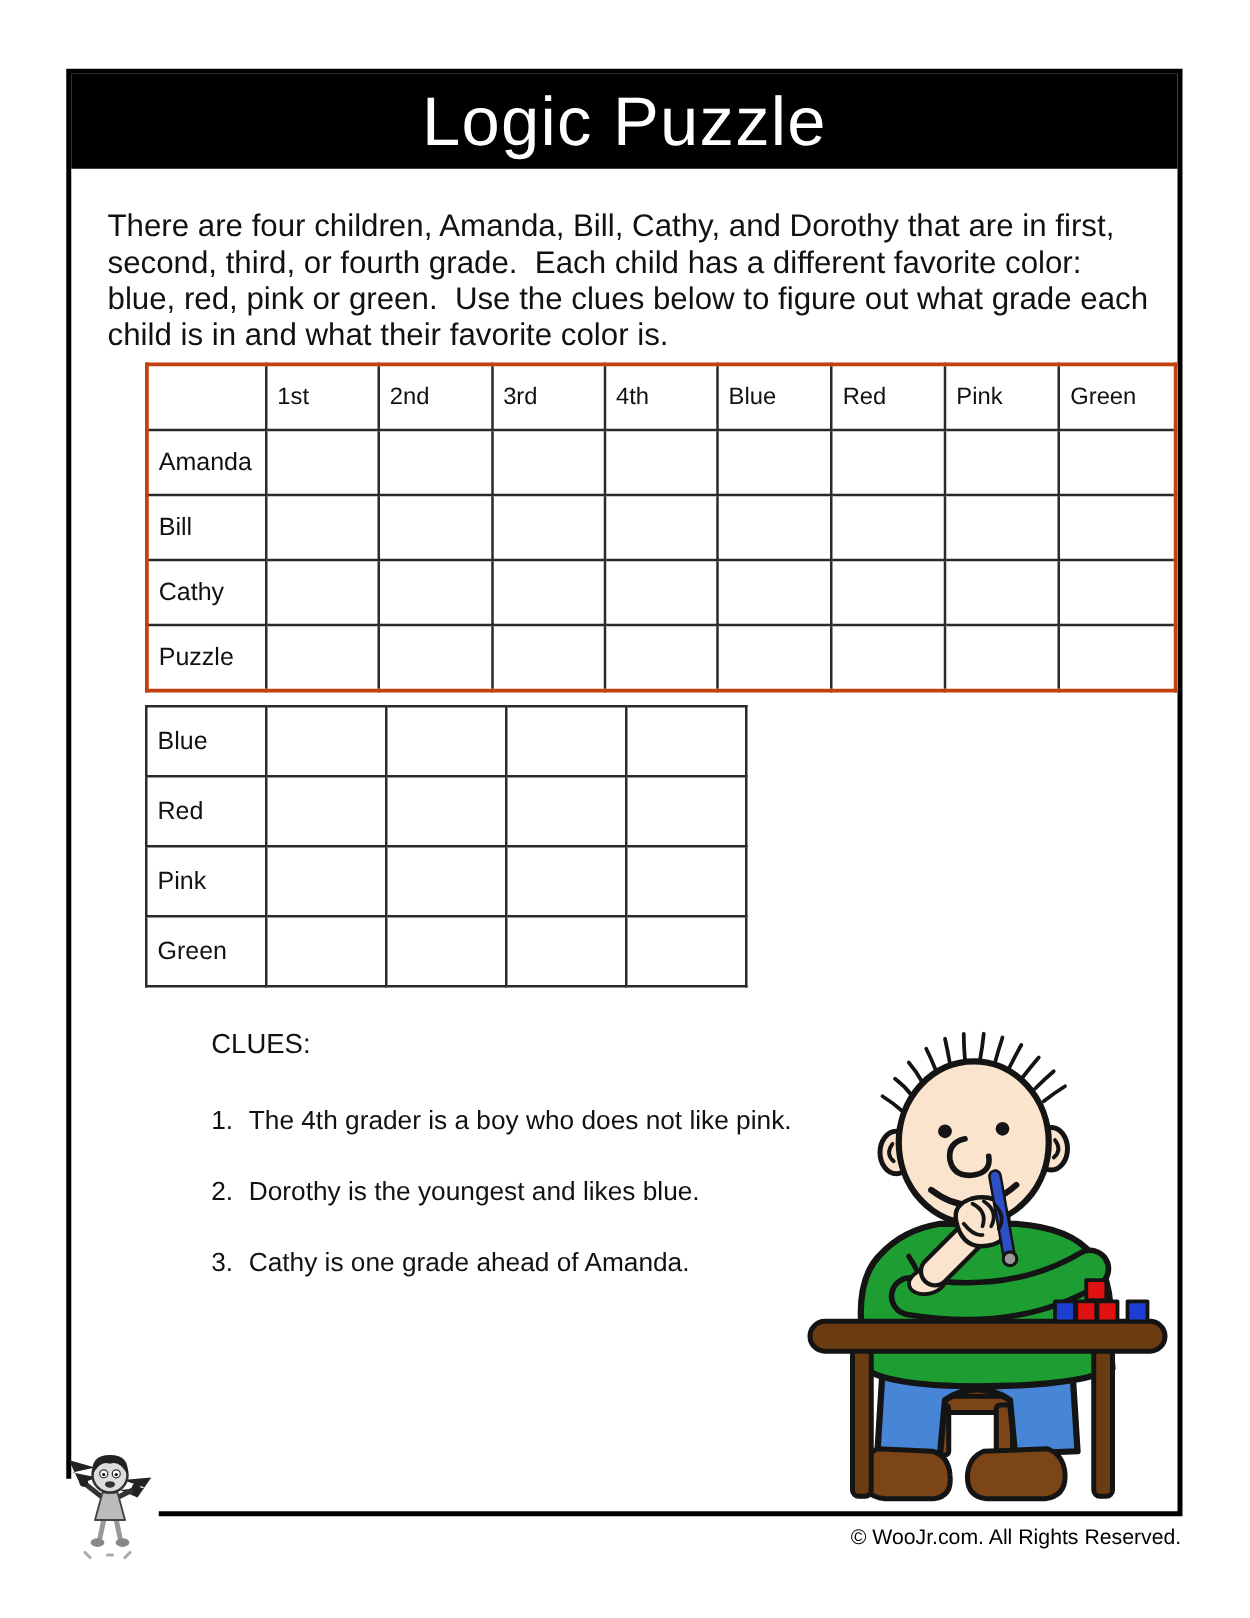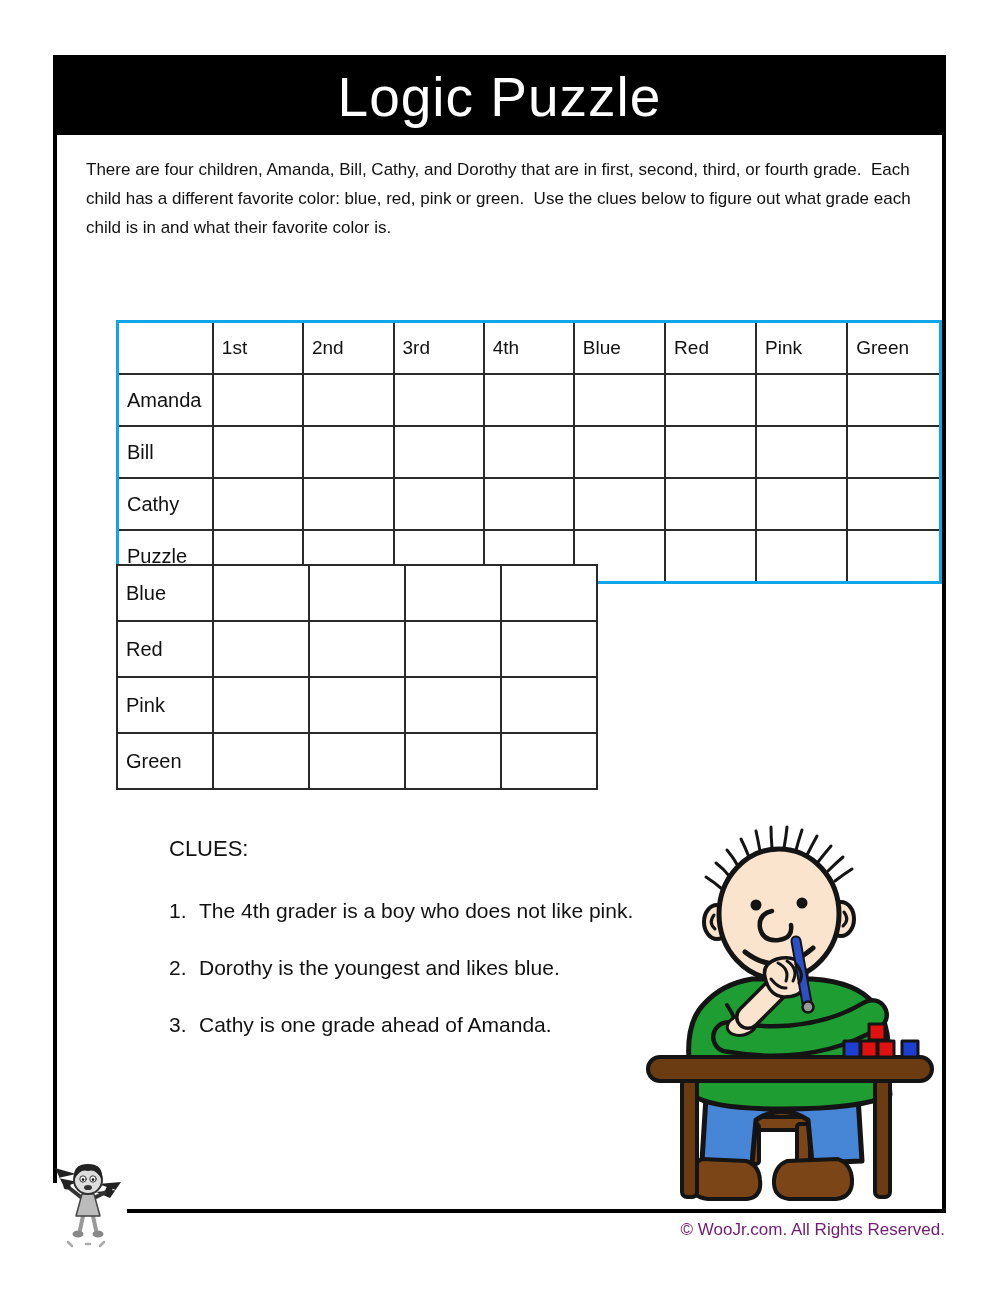--- a/index.html
+++ b/index.html
@@ -3,43 +3,43 @@
 <meta charset="utf-8">
 <style>
   html,body{margin:0;padding:0;background:#fff;}
   .page{position:relative;width:1000px;height:1294px;background:#fff;overflow:hidden;
         font-family:"Liberation Sans",sans-serif;color:#111;}
   .content-box{position:absolute;left:53px;top:55px;width:885px;height:1150px;
         border:4px solid #000;background:#fff;}
   .banner{position:absolute;left:0;top:0;right:0;height:76px;background:#000;
         display:flex;align-items:center;justify-content:center;}
   .banner-title{color:#fff;font-size:55px;font-weight:400;letter-spacing:1px;}
-  .intro{position:absolute;left:29px;top:96px;width:840px;font-size:17px;
+  .intro{position:absolute;left:29px;top:108px;width:840px;font-size:25px;
         line-height:29px;white-space:pre-wrap;}
   
   table.grid{border-collapse:collapse;table-layout:fixed;background:#fff;}
-  .upper-grid{position:absolute;left:59px;top:261px;border:3px solid #0ea5e9;}
+  .upper-grid{position:absolute;left:59px;top:231px;border:3px solid #c2410c;}
   .lower-grid{position:absolute;left:59px;top:505px;border:2px solid #1d1d1d;}
   table.grid td,table.grid th{border:2px solid #2a2a2a;padding:0 0 0 8px;
         text-align:left;vertical-align:middle;font-weight:normal;}
   .upper-grid th{width:86px;height:50px;font-size:19px;}
   .upper-grid td{width:86px;height:50px;font-size:20px;}
   .lower-grid td{width:86px;height:54px;font-size:20px;}
   td.lbl{padding-left:7px;margin-top:23px;}
   
   .clues{position:absolute;left:112px;top:763px;width:560px;}
-  .clues-heading{font-size:22px;margin:14px 0 37px 0;}
+  .clues-heading{font-size:22px;margin:0 0 37px 0;}
   .clue{font-size:21px;line-height:23px;margin:16px 0 34px 0;}
   .clue .num{display:inline-block;width:30px;}
   
   .boy-illustration{position:absolute;left:575px;top:760px;width:320px;height:400px;}
   .mascot{position:absolute;left:52px;top:1158px;width:72px;height:92px;z-index:3;}
   .mascot-backing{position:absolute;left:47px;top:1183px;width:80px;height:62px;
         background:#fff;z-index:2;}
-  .footer{position:absolute;right:55px;top:1220px;font-size:17px;color:#701a75;}
+  .footer{position:absolute;right:55px;top:1220px;font-size:17px;color:#000000;}
 </style>
 </head>
 <body>
 
 <div class="page">
 
   <div class="content-box">
 
     <div class="banner">
       <span class="banner-title">Logic Puzzle</span>

